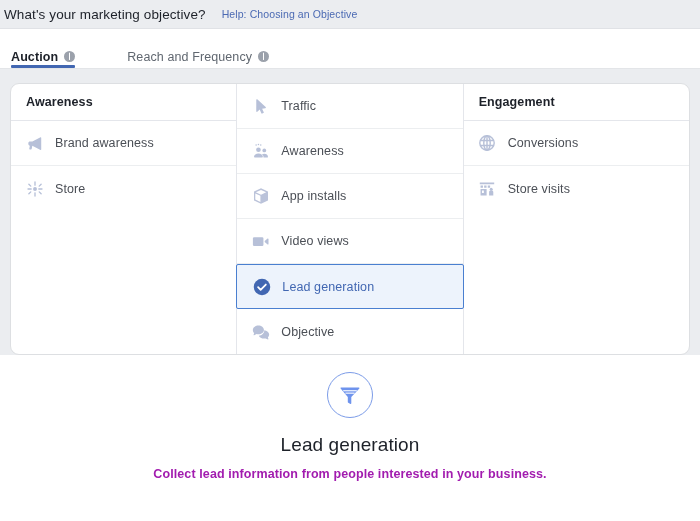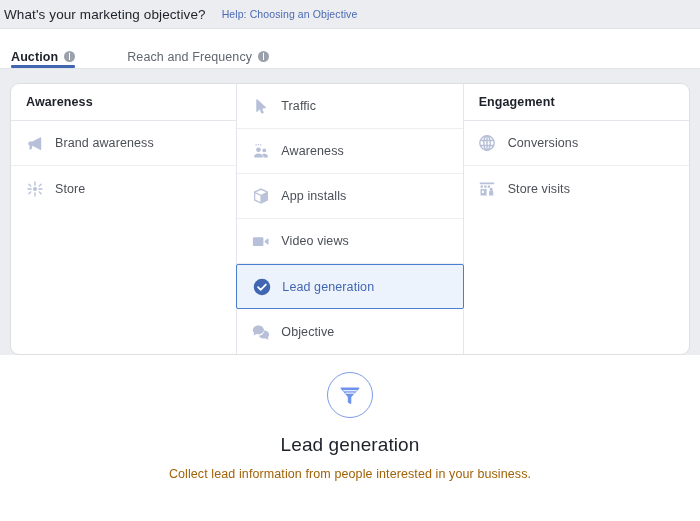--- a/index.html
+++ b/index.html
@@ -182,22 +182,23 @@
   .detail-title {
     margin-top: 16px;
     font-size: 19px;
     color: #1d2129;
     font-weight: normal;
     letter-spacing: 0.1px;
   }
   .detail-desc {
     margin-top: 11px;
     font-size: 12.5px;
-    color: #a16207;
-    letter-spacing: 0.1px;
+    color: #a21caf;
+    letter-spacing: 0.1px;
+    font-weight: bold;
   }
 </style>
 </head>
 <body>
 
 <div class="header">
   <span class="header-title">What's your marketing objective?</span>
   <span class="header-help">Help: Choosing an Objective</span>
 </div>
 

